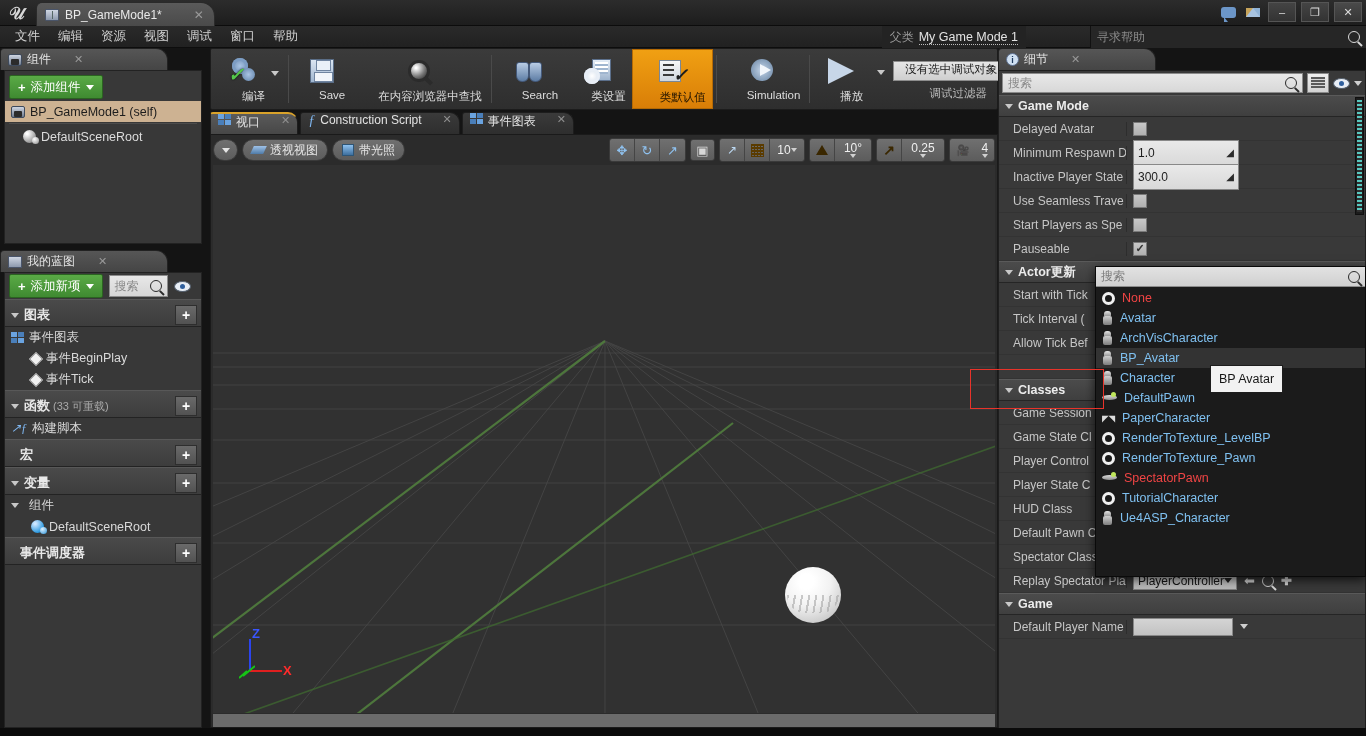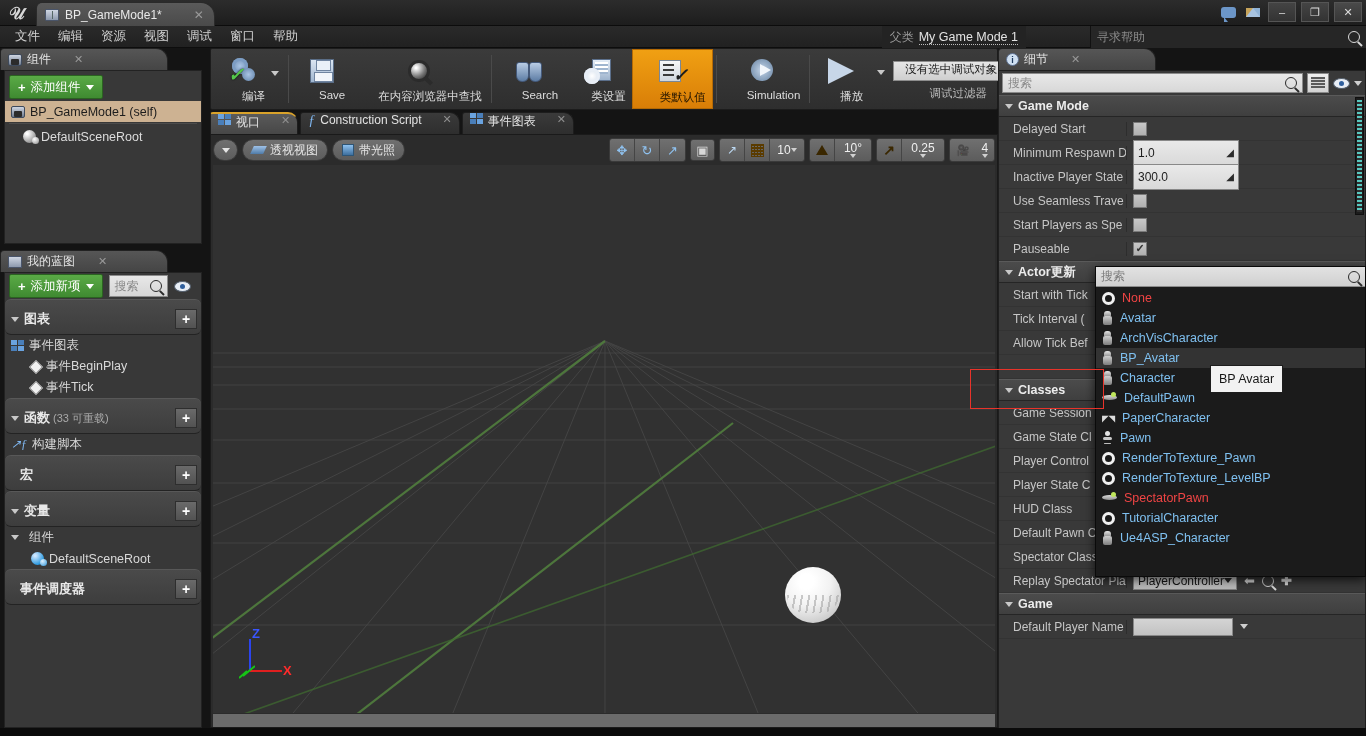--- a/index.html
+++ b/index.html
@@ -148,22 +148,22 @@
   .myblueprint-panel{position:absolute;left:0;top:250px;width:206px;height:478px;}
   .mb-toolbar{height:26px;display:flex;align-items:center;gap:6px;padding:2px 4px;}
   .mb-search{flex:1;height:22px;background:linear-gradient(#e8e8e8,#d6d6d6);border:1px solid #8c8c8c;
       display:flex;align-items:center;padding:0 5px;}
   .mb-search .ph{color:#8a8a8a;font-size:12px;flex:1;}
   .mag-dk{width:12px;height:12px;border:1.7px solid #2a2a2a;border-radius:50%;position:relative;}
   .mag-dk:after{content:"";position:absolute;right:-4px;bottom:-3px;width:6px;height:1.7px;background:#2a2a2a;transform:rotate(45deg);}
   .eyeico{width:17px;height:11px;border-radius:50%;background:#e8eef6;border:1px solid #55606e;
       display:flex;align-items:center;justify-content:center;}
   .eyeico i{width:5px;height:5px;border-radius:50%;background:#2f5f9e;display:block;}
-  .sec-head{height:36px;background:linear-gradient(#4a4a4a,#3d3d3d);border-top:1px solid #585858;
-      border-bottom:1px solid #232323;display:flex;align-items:center;padding:4px 4px 0 6px;border-radius:6px;}
+  .sec-head{height:28px;background:linear-gradient(#4a4a4a,#3d3d3d);border-top:1px solid #585858;
+      border-bottom:1px solid #232323;display:flex;align-items:center;padding:4px 4px 0 6px;}
   .arr-dn{width:0;height:0;border-left:4.5px solid transparent;border-right:4.5px solid transparent;
       border-top:5px solid #c8c8c8;margin-right:5px;}
   .sec-head .t{color:#e8e8e8;font-size:13px;font-weight:bold;flex:1;}
   .sec-head .sub{color:#a9a9a9;font-size:11px;font-weight:normal;}
   .plusbtn{width:22px;height:20px;background:linear-gradient(#6a6a6a,#525252);border:1px solid #2e2e2e;
       color:#fff;font-size:14px;font-weight:bold;display:flex;align-items:center;justify-content:center;cursor:pointer;}
   .sub-row{height:21px;display:flex;align-items:center;gap:5px;font-size:12.5px;color:#d9d9d9;cursor:pointer;padding-left:4px;}
   .ico-graph{width:13px;height:11px;display:grid;grid-template-columns:1fr 1fr;grid-gap:1.5px;}
   .ico-graph i{background:#6aa3e0;display:block;}
   .ico-graph i:nth-child(2){background:#4a7fba;}
@@ -686,21 +686,21 @@
             <i></i>
           </span>
         <span class="cv" style="border-top-color:#cfcfcf;width:0;height:0;border-left:4px solid transparent;border-right:4px solid transparent;border-top:5px solid #cfcfcf;"></span>
       </div>
       <div id="det-cats">
           <div class="cat-head">
             <span class="arr-dn"></span>
             <span class="t">Game Mode</span>
           </div>
           <div class="prow">
-            <span class="plabel">Delayed Start</span>
+            <span class="plabel">Delayed Avatar</span>
             <span class="pval">
               <span class="cbox"></span>
             </span>
           </div>
           <div class="prow">
             <span class="plabel">Minimum Respawn D</span>
             <span class="pval">
               <span class="numfield">
                 <span>1.0</span>
                 <span class="sp">◢</span>
@@ -861,31 +861,27 @@
         </div>
         <div class="dd-item">
           <span class="ico-dpawn"></span>
           <span class="t">DefaultPawn</span>
         </div>
         <div class="dd-item">
           <span class="ico-paper">◤◥</span>
           <span class="t">PaperCharacter</span>
         </div>
         <div class="dd-item">
-          <span class="ico-pawn3"></span>
-          <span class="t">Pawn</span>
+          <span class="ico-ring"></span>
+          <span class="t">RenderToTexture_LevelBP</span>
         </div>
         <div class="dd-item">
           <span class="ico-ring"></span>
           <span class="t">RenderToTexture_Pawn</span>
         </div>
-        <div class="dd-item">
-          <span class="ico-ring"></span>
-          <span class="t">RenderToTexture_LevelBP</span>
-        </div>
         <div class="dd-item native">
           <span class="ico-dpawn"></span>
           <span class="t">SpectatorPawn</span>
         </div>
         <div class="dd-item">
           <span class="ico-ring"></span>
           <span class="t">TutorialCharacter</span>
         </div>
         <div class="dd-item">
           <span class="ico-pawn"></span>

